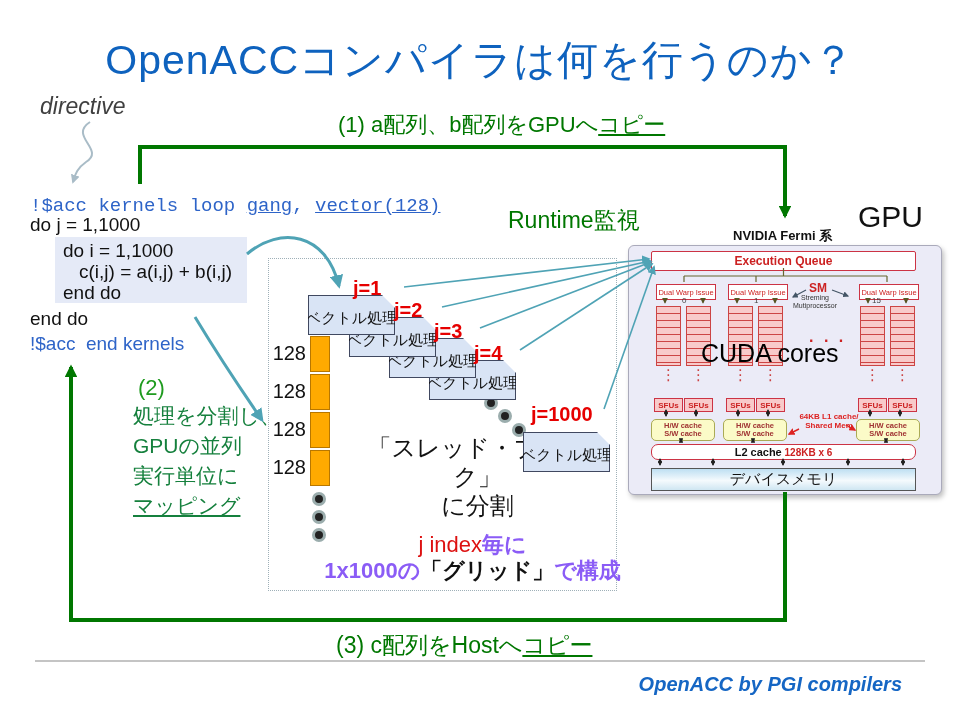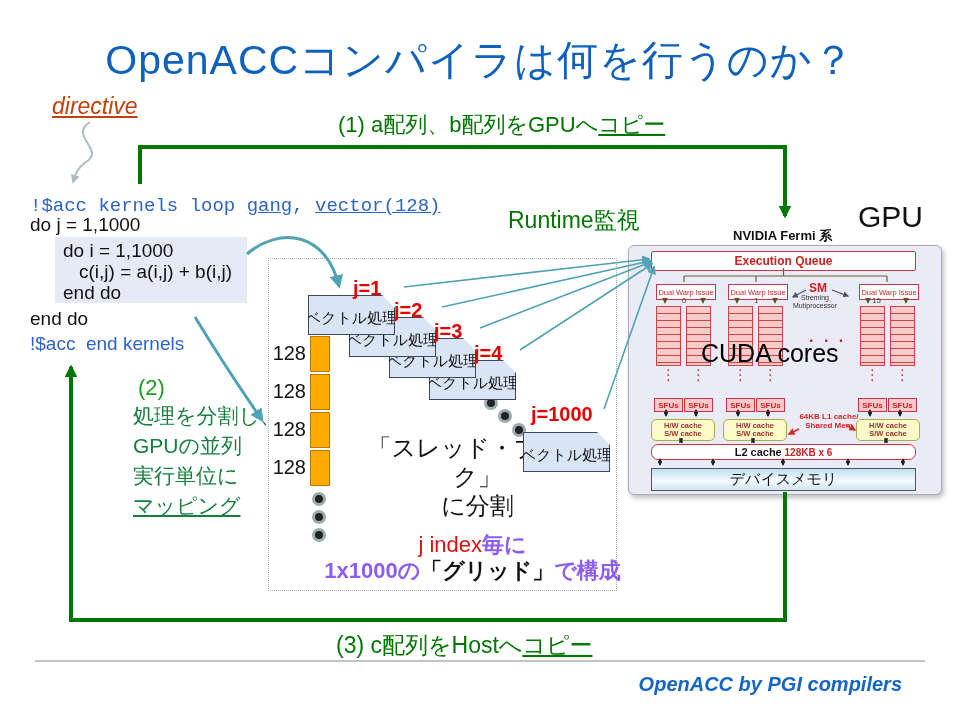--- a/index.html
+++ b/index.html
@@ -5,21 +5,21 @@
   html,body{margin:0;padding:0;background:#ffffff;}
   #slide{
     position:relative;width:960px;height:720px;overflow:hidden;background:#fff;
     font-family:"Liberation Sans","DejaVu Sans",sans-serif;color:#000;
   }
   .abs{position:absolute;}
   .title{
     left:0;top:33px;width:960px;text-align:center;
     font-size:41px;letter-spacing:1px;color:#0E62BE;z-index:5;
   }
-  .directive{left:40px;top:93px;font-size:23px;font-style:italic;text-decoration:underline;color:#c2410c;z-index:5;margin-left:12px;}
+  .directive{left:40px;top:93px;font-size:23px;font-style:italic;color:#404040;z-index:5;}
   .green-step{color:#007700;font-size:22px;z-index:5;white-space:pre;}
   .green-step .u{text-decoration:underline;}
   .codeline{font-size:19px;white-space:pre;z-index:6;color:#111;}
   .code-blue{color:#2E64C8;}
   .code-blue .u{text-decoration:underline;}
   .code-hl{left:55px;top:237px;width:192px;height:66px;background:#E5EAF7;z-index:1;}
   .runtime{left:508px;top:205px;font-size:23px;color:#007700;z-index:5;}
   .gpu-heading{left:858px;top:200px;font-size:30px;color:#111;z-index:5;}
   .step2num{left:138px;top:375px;font-size:22px;color:#1F9B1F;z-index:5;}
   .step2line{left:133px;font-size:21px;color:#15803d;z-index:5;white-space:pre;}

